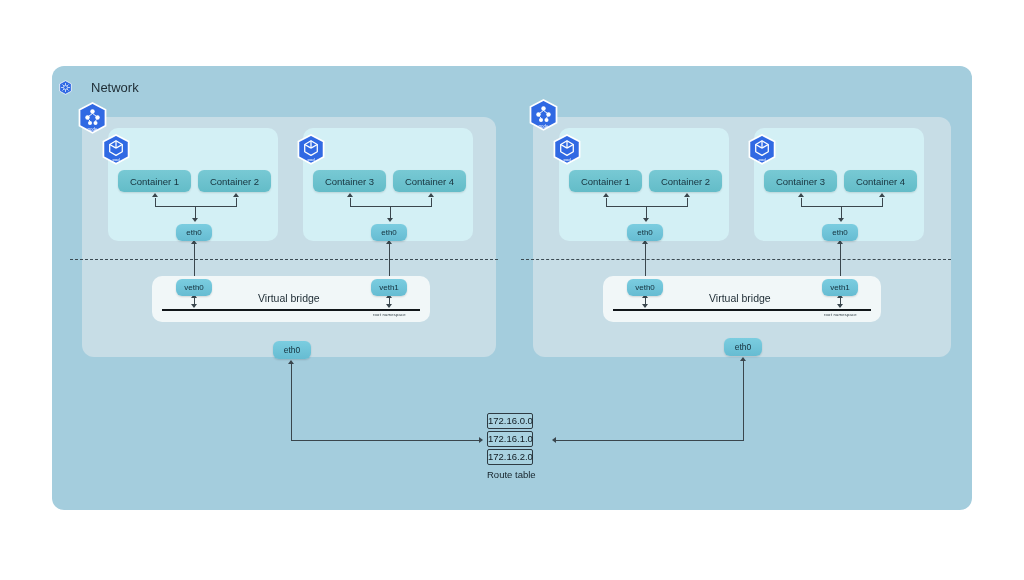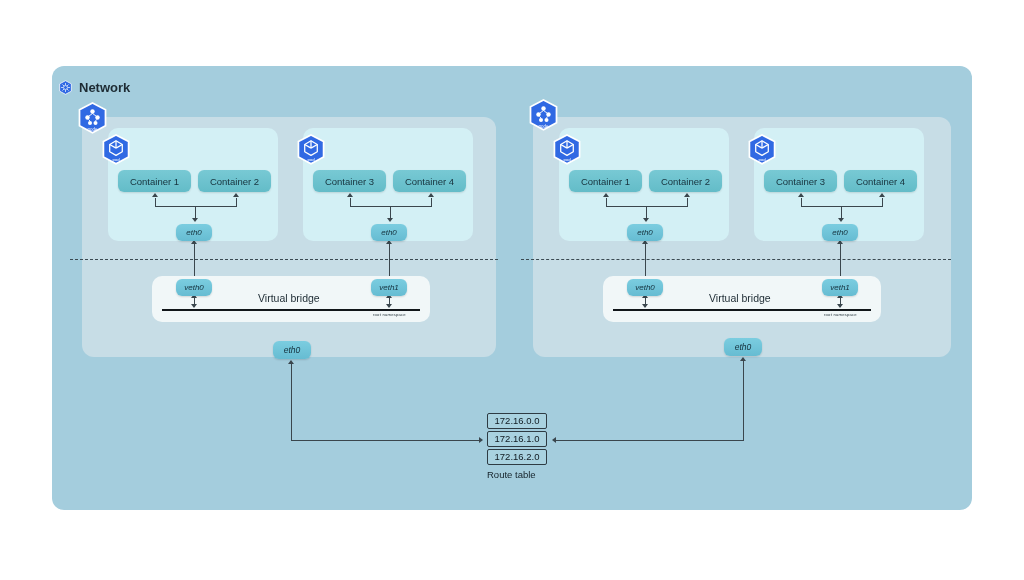--- a/index.html
+++ b/index.html
@@ -17,24 +17,23 @@
   .network-panel {
     position: absolute;
     left: 52px; top: 66px;
     width: 920px; height: 444px;
     background: #a4cddd;
     border-radius: 12px;
   }
   .network-label {
     position: absolute;
     left: 58px; top: 80px;
-    display: flex; align-items: center; gap: 6px;
+    display: flex; align-items: center; gap: 18px;
     font-size: 13px; color: #1d2b33;
     z-index: 30;
-    font-weight: bold;
   }
   .k8s-mini { width: 15px; height: 15px; display:block; }
 
   
   .node-panel {
     position: absolute;
     background: #c7dde6;
     border-radius: 12px;
     top: 117px;
     height: 240px;
@@ -83,21 +82,20 @@
   .iface-pill {
     position: absolute;
     height: 17px; width: 36px;
     border-radius: 6px;
     background: linear-gradient(180deg, #7bcde0 0%, #66bcd2 100%);
     color: #14303c;
     font-size: 8px;
     display: flex; align-items: center; justify-content: center;
     box-shadow: 0 1px 2px rgba(0,0,0,0.14);
     z-index: 12;
-    font-style: italic;
   }
   .iface-pill.big { width: 38px; height: 18px; font-size: 8.5px; }
 
   
   .bridge-box {
     position: absolute;
     background: #f1f7f8;
     border-radius: 10px;
     top: 276px;
     height: 46px;
@@ -130,21 +128,21 @@
   .arrow { position: absolute; width: 0; height: 0; }
   .arrow-up    { border-left: 3px solid transparent; border-right: 3px solid transparent; border-bottom: 4.5px solid #3a464d; }
   .arrow-down  { border-left: 3px solid transparent; border-right: 3px solid transparent; border-top: 4.5px solid #3a464d; }
   .arrow-left  { border-top: 3px solid transparent; border-bottom: 3px solid transparent; border-right: 4.5px solid #3a464d; }
   .arrow-right { border-top: 3px solid transparent; border-bottom: 3px solid transparent; border-left: 4.5px solid #3a464d; }
 
   
   .route-table {
     position: absolute;
     left: 487px; top: 413px;
-    width: 60px;
+    width: 46px;
     display: flex; flex-direction: column; gap: 2px;
     z-index: 20;
   }
   .route-row {
     border: 1.2px solid #2e3b43;
     background: #a9d2e0;
     color: #101a20;
     font-size: 9.5px;
     text-align: center;
     padding: 1px 0 2px 0;

